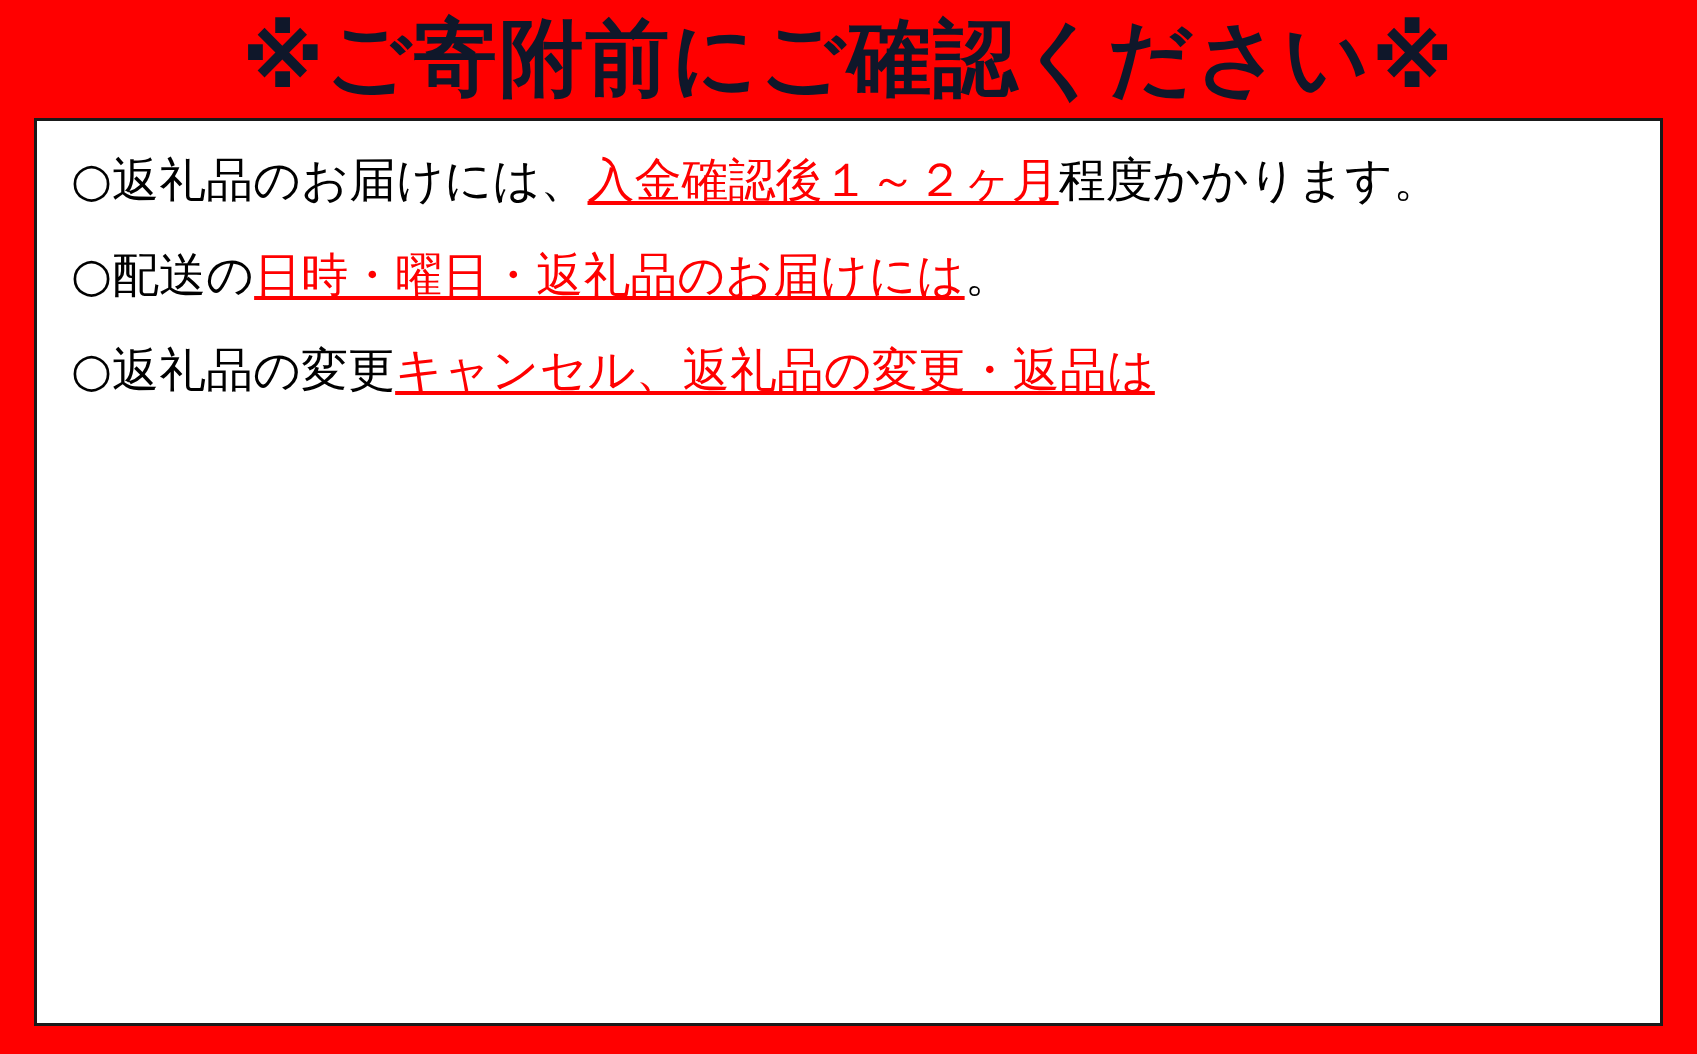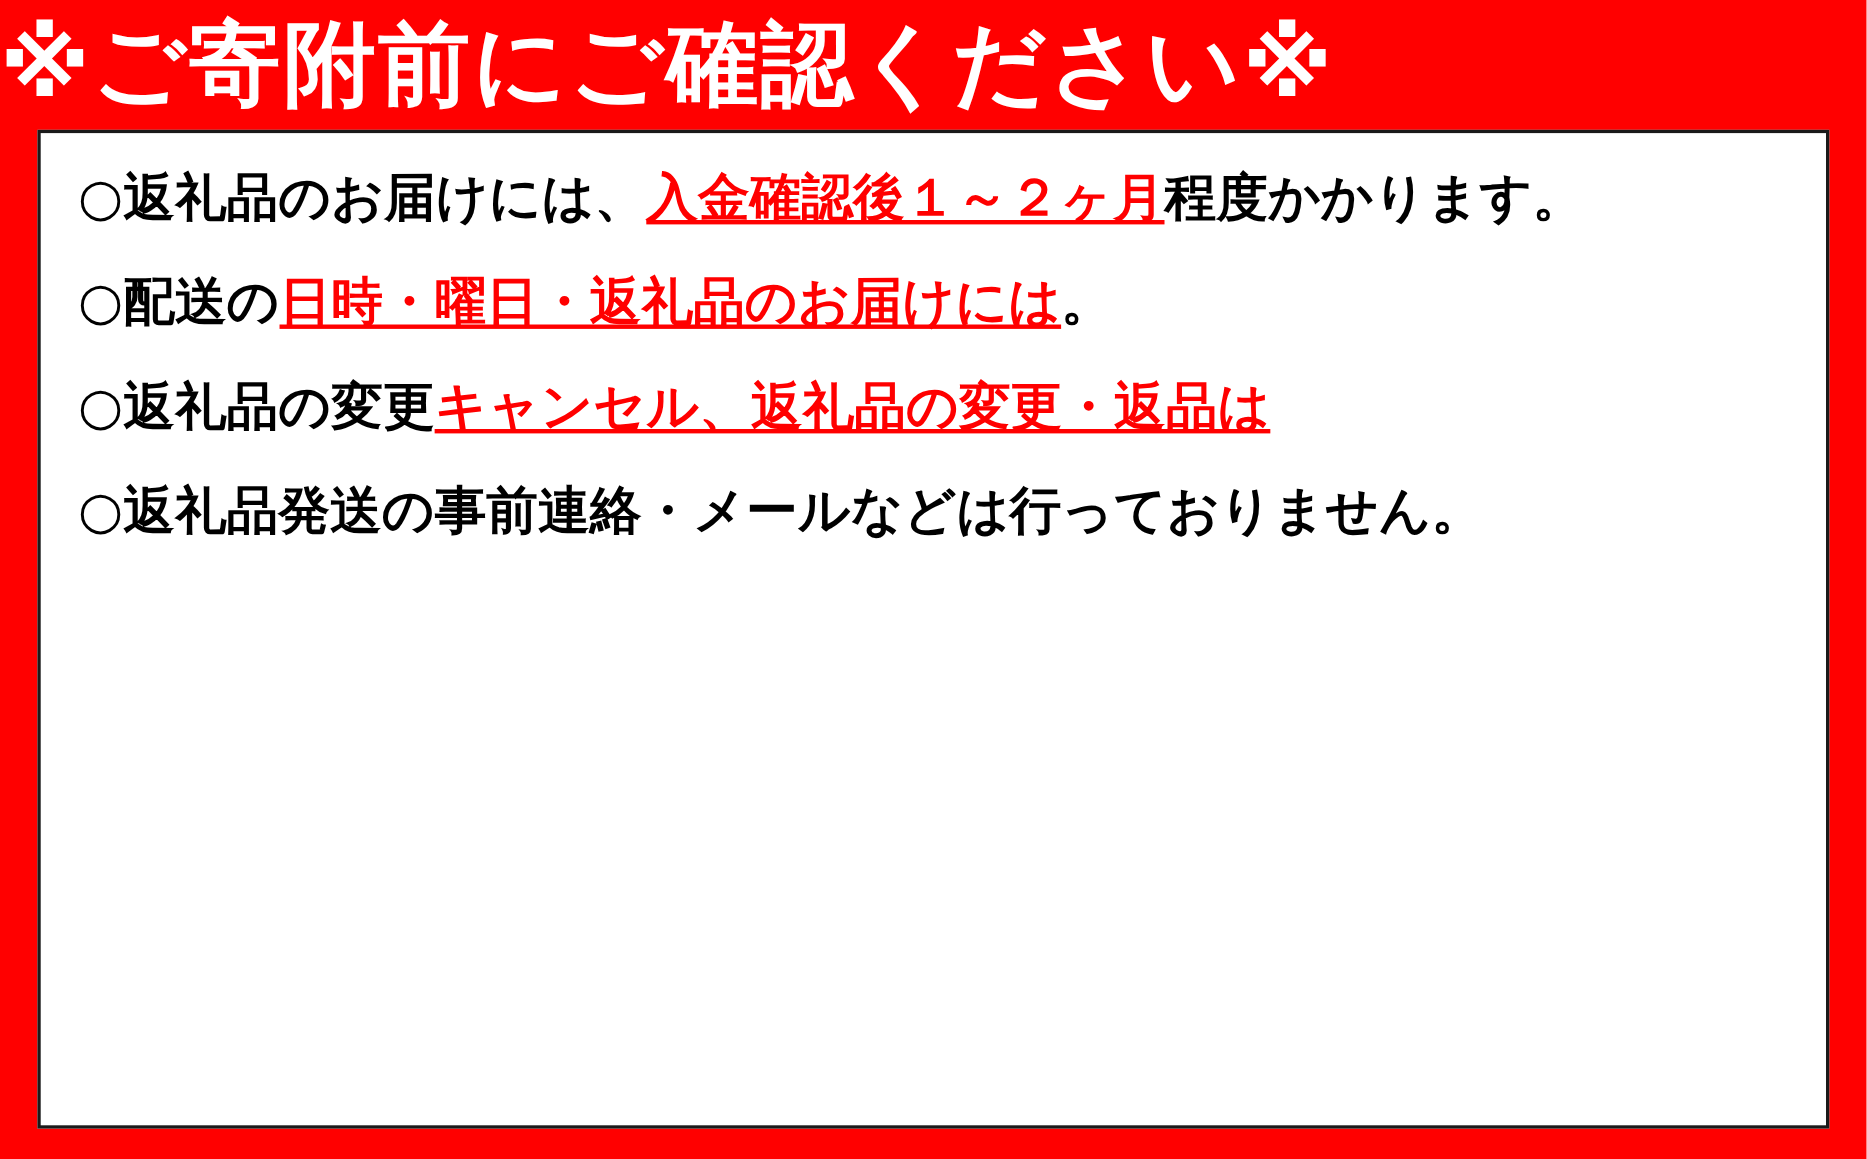--- a/index.html
+++ b/index.html
@@ -19,40 +19,40 @@
     width: 1697px;
     height: 1054px;
     box-sizing: border-box;
     background: #ff0000;
     padding: 0;
   }
 
   .banner-title {
     width: 100%;
     box-sizing: border-box;
-    color: #ffffff;
+    text-align: center;
+    color: #0f172a;
     font-weight: bold;
     font-size: 84px;
     line-height: 112px;
     letter-spacing: 2px;
     padding: 2px 0 6px 0;
     white-space: nowrap;
   }
 
   .notice-body {
     position: absolute;
     left: 34px;
     top: 118px;
     right: 34px;
     bottom: 28px;
     background: #ffffff;
     border: 3px solid #1a1a1a;
     box-sizing: border-box;
     padding: 28px 34px 20px 34px;
-    font-weight: bold;
   }
 
   .notice-list {
     margin: 0;
     padding: 0;
     list-style: none;
   }
 
   .notice-item {
     color: #000000;
@@ -100,20 +100,17 @@
       </li>
 
       <li class="notice-item">
         <span>○</span><span class="blk">配送の</span><span class="hl">日時・曜日・返礼品のお届けには</span><span class="blk">。</span>
       </li>
 
       <li class="notice-item">
         <span>○</span><span class="blk">返礼品の変更</span><span class="hl">キャンセル、返礼品の変更・返品は</span>
       </li>
 
-      <li class="notice-item">
-        <span>○</span><span class="blk">返礼品発送の事前連絡・メールなどは行っておりません。</span>
-      </li>
 
 
     </ul>
   </div>
 </div>
 
 </body></html>

